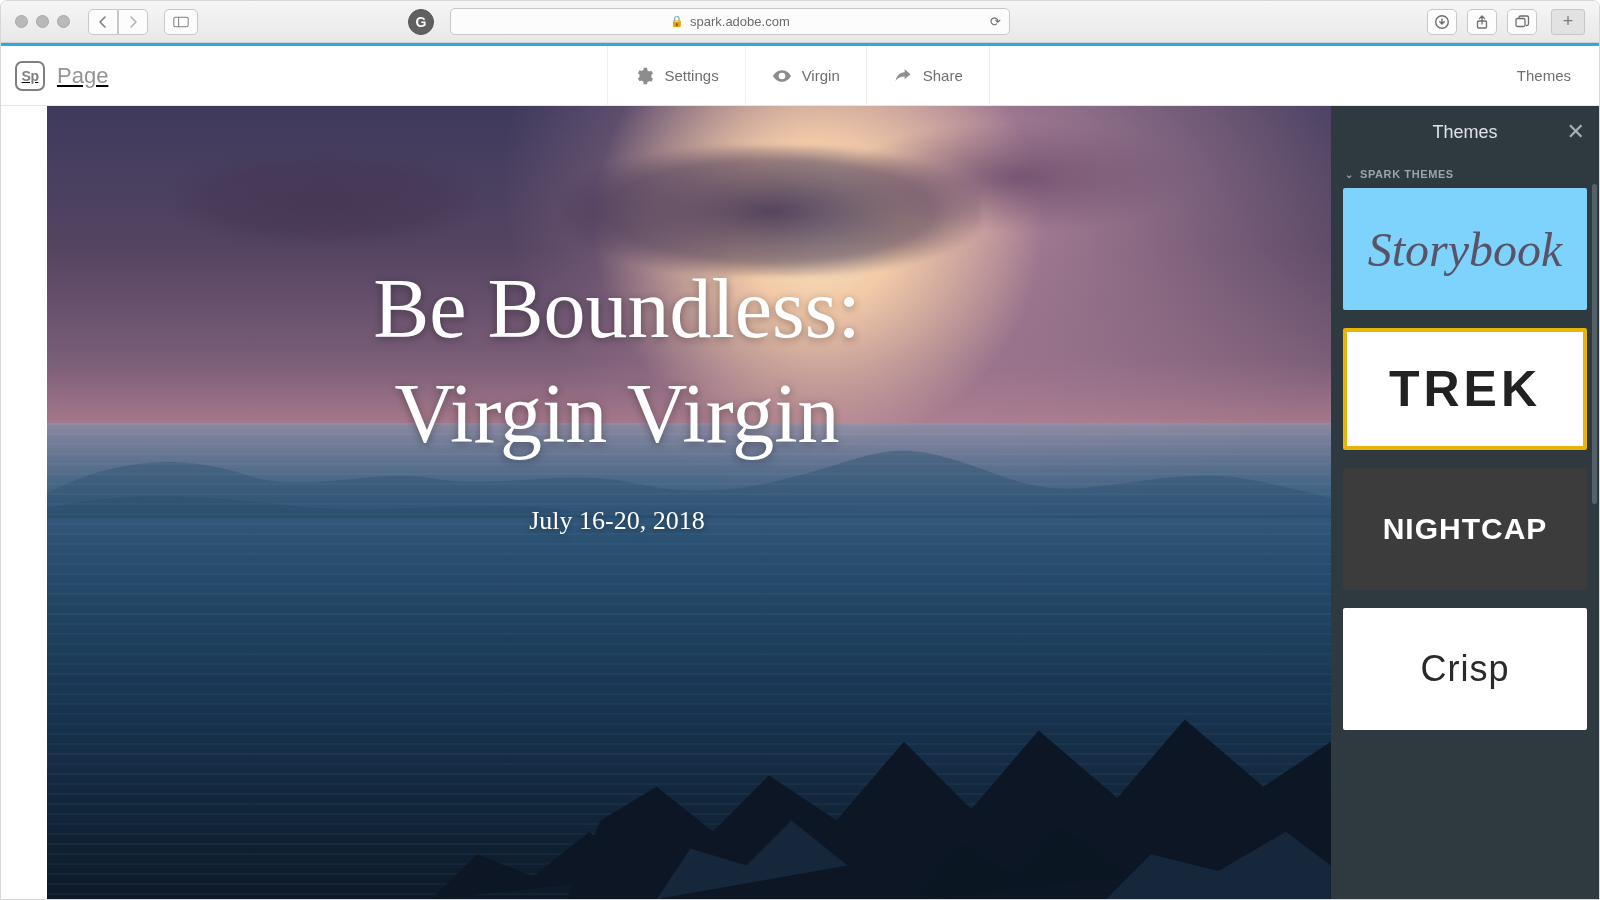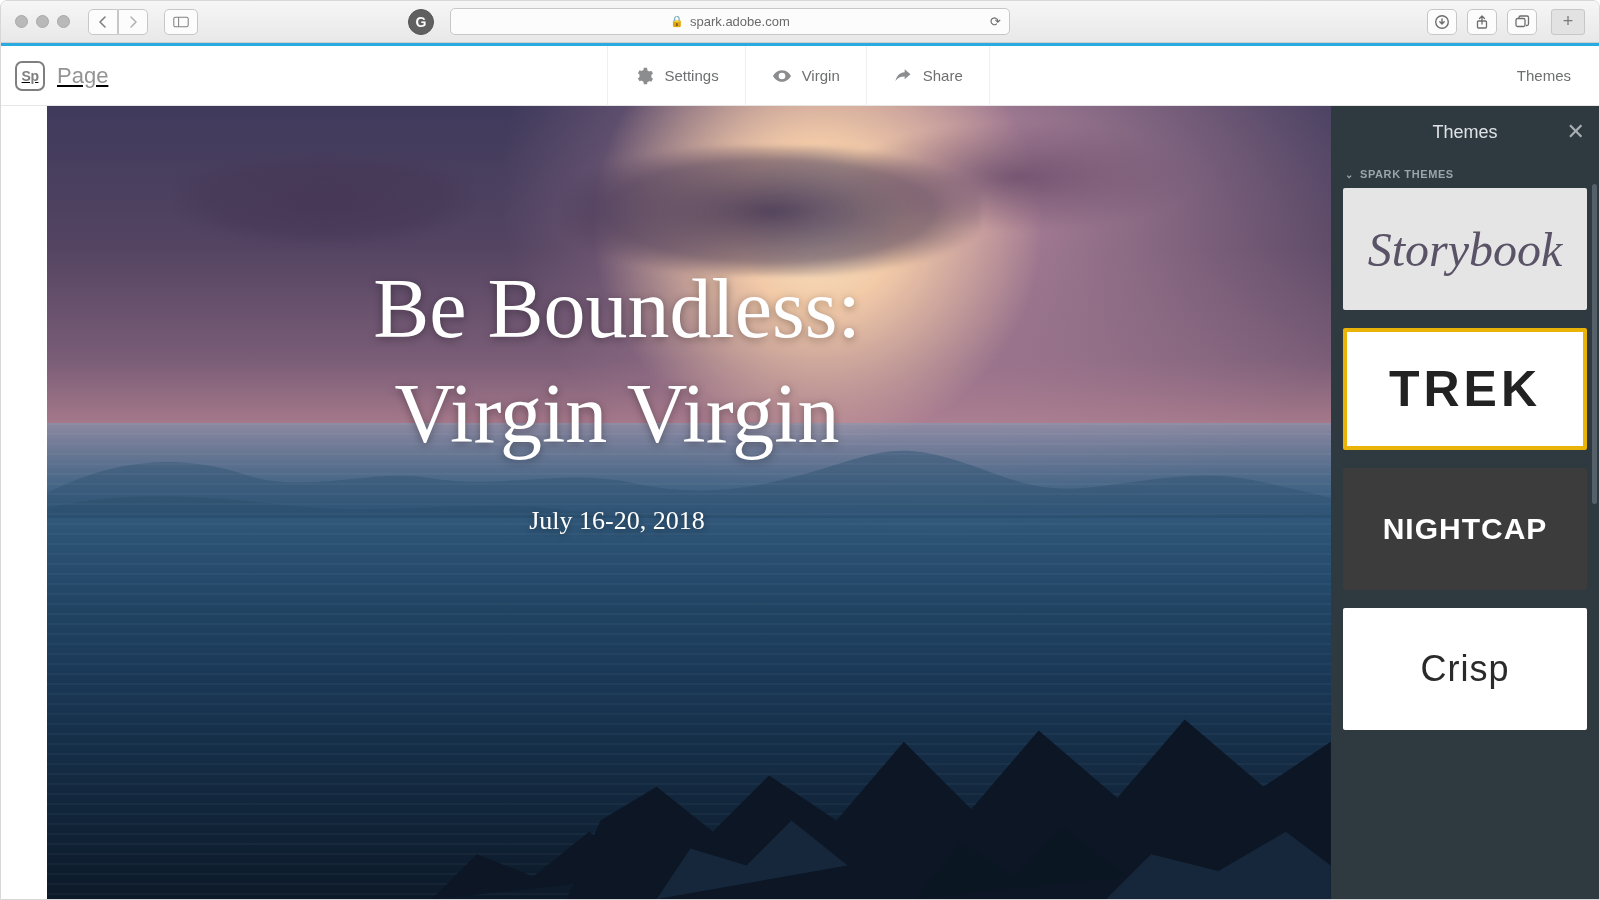--- a/index.html
+++ b/index.html
@@ -63,21 +63,21 @@
   
   
   .panel { width:268px; background:#2e3940; color:#dfe3e6; display:flex; flex-direction:column; position:relative; }
   .panel::after{ content:""; position:absolute; right:2px; top:78px; width:5px; height:320px; background:#556068; border-radius:3px;}
   .panel-head { height:52px; display:flex; align-items:center; justify-content:center; position:relative; font-size:18px; background:#2e3940; }
   .panel-head .close { position:absolute; right:14px; font-size:22px; color:#a9b0b5; cursor:pointer; }
   .panel-sub { padding:10px 14px 8px 14px; font-size:11px; letter-spacing:0.6px; color:#9aa4aa; font-weight:700; display:flex; align-items:center; gap:6px;}
   .panel-sub .chev { font-size:10px; }
   .cards { padding:0 12px 12px 12px; display:flex; flex-direction:column; gap:18px; overflow:hidden; }
   .card { height:122px; border-radius:2px; display:flex; align-items:center; justify-content:center; font-size:40px; cursor:pointer; }
-  .card.storybook { background:#e5e5e5; color:#5a5266; font-family: 'Brush Script MT','Segoe Script',cursive; font-size:48px; font-style:italic;}
+  .card.storybook { background:#7dd3fc; color:#5a5266; font-family: 'Brush Script MT','Segoe Script',cursive; font-size:48px; font-style:italic;}
   .card.trek { background:#fff; color:#222; font-family: Arial Narrow, Arial, sans-serif; font-weight:700; letter-spacing:4px; font-size:50px; border:4px solid #eab308; }
   .card.nightcap { background:#3c3c3c; color:#fff; font-family: Arial Black, Arial, sans-serif; font-weight:900; font-size:30px; letter-spacing:1px;}
   .card.crisp { background:#fff; color:#2a2a2a; font-family: 'Helvetica Neue', Arial, sans-serif; font-weight:200; font-size:36px; letter-spacing:1px;}
   
   .svg-ic { width:16px; height:16px; display:inline-block; }
 </style>
 </head>
 <body>
 
 <div class="window">

